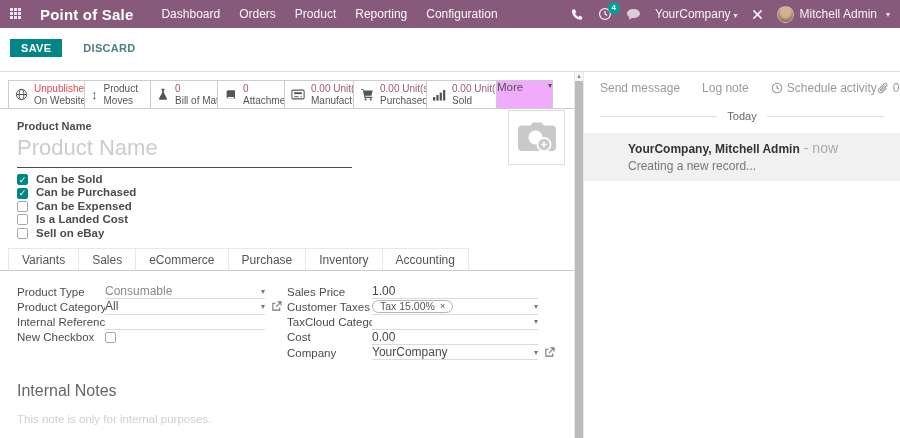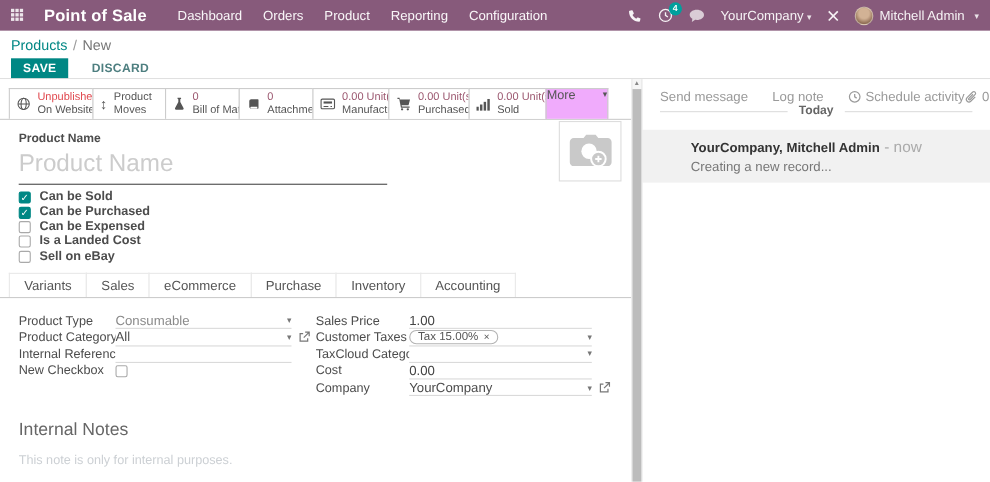--- a/index.html
+++ b/index.html
@@ -117,22 +117,22 @@
 
   .notes{margin-top:22px;padding-left:17px}
   .notes h2{margin:0;font-size:16px;font-weight:normal;color:#666;line-height:18px}
   .notes .ph{margin-top:13px;font-size:11.5px;color:#ccd0d4;min-height:14px}
 
   
   .ch-toolbar{display:flex;align-items:center;padding:9px 14px 0 16px;color:#9a9a9a;font-size:12px}
   .ch-left{display:flex;align-items:center;gap:22px}
   .ch-right{margin-left:auto;display:flex;align-items:center;gap:22px}
   .ch-item{display:flex;align-items:center;gap:4px;white-space:nowrap}
-  .today{display:flex;align-items:center;gap:10px;color:#666;
-         font-size:11px;font-weight:bold;padding:0 16px}
+  .today{display:flex;align-items:center;gap:10px;margin-top:15px;color:#666;
+         font-size:11px;font-weight:normal;padding:0 16px}
   .today:before,.today:after{content:"";flex:1;border-top:1px solid #ddd}
   .msg{margin-top:11px;background:#f1f1f1;padding:7px 12px 8px 44px}
   .msg .author{font-weight:bold;color:#333;font-size:12px}
   .msg .time{font-size:14px;color:#aaa;margin-left:4px}
   .msg .body{color:#777;margin-top:3px;font-size:12px}
 </style>
 </head>
 <body>
 
 <div class="app" data-interactable="false">
@@ -185,23 +185,20 @@
       </span>
       <span class="user-item" data-interactable="true">
         <span class="avatar" data-interactable="false"></span>
         <span data-interactable="false">Mitchell Admin</span>
           <span class="nav-caret" data-interactable="false">▾</span>
       </span>
     </div>
   </div>
 
   <div class="cp" data-interactable="false">
-    <div class="crumbs" data-interactable="false">
-      <span class="crumb-parent" data-interactable="true">Products</span><span class="crumb-sep" data-interactable="false">/</span><span class="crumb-cur" data-interactable="false">New</span>
-    </div>
     <div class="cp-actions" data-interactable="false">
       <button class="btn-save" data-interactable="true">SAVE</button>
       <button class="btn-discard" data-interactable="true">DISCARD</button>
     </div>
   </div>
 
   <div class="content" data-interactable="false">
 
     <div class="form-pane" data-interactable="false">
 

